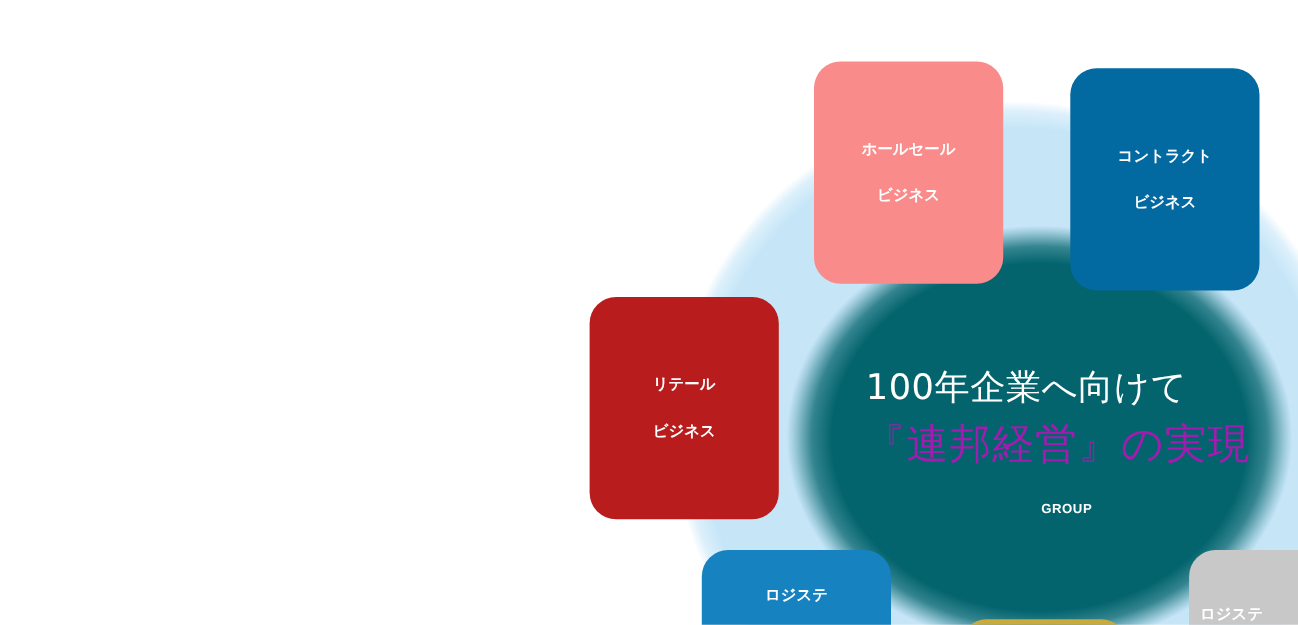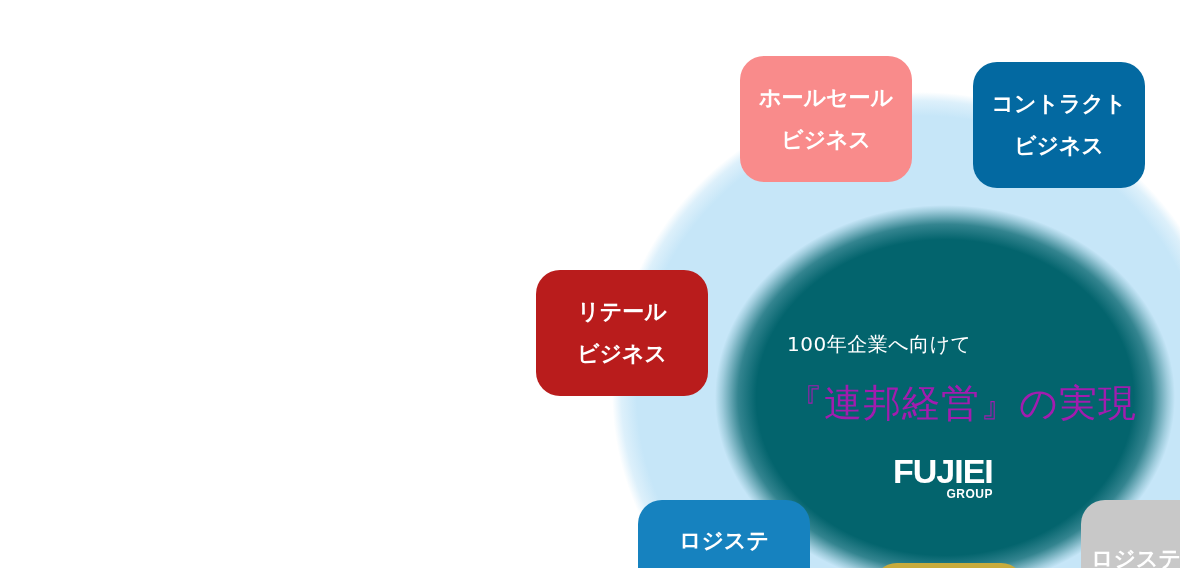--- a/index.html
+++ b/index.html
@@ -13,54 +13,53 @@
     border-radius: 50%;
     background: radial-gradient(closest-side, #c6e6f8 92%, rgba(198,230,248,0.6) 97%, rgba(255,255,255,0) 100%);
   }
   .core {
     position: absolute; left: 715px; top: 205px; width: 460px; height: 385px;
     border-radius: 50%;
     background: radial-gradient(closest-side, #03646d 82%, rgba(3,100,109,0.75) 90%, rgba(3,100,109,0.2) 97%, rgba(3,100,109,0) 100%);
   }
   .core-sub {
     position: absolute; left: 787px; top: 331px; color: #ffffff;
-    font-size: 20px; letter-spacing: 0.5px; white-space: nowrap;
+    font-size: 32px; letter-spacing: 0.5px; white-space: nowrap;
   }
   .core-title {
     position: absolute; left: 785px; top: 378px; color: #a21caf;
     font-size: 38px; font-weight: normal; white-space: nowrap; letter-spacing: 1px;
   }
   .logo {
     position: absolute; left: 893px; top: 455px; color: #ffffff; text-align: right;
     width: 100px;
   }
   .logo-main { font-size: 34px; font-weight: bold; line-height: 32px; letter-spacing: -1px;
     font-family: "Liberation Sans", sans-serif; text-align: left; }
   .logo-sub { font-size: 12px; font-weight: bold; line-height: 14px; letter-spacing: 0.5px;
     font-family: "Liberation Sans", sans-serif; margin-right: 0; }
   .tile {
-    position: absolute; width: 172px; height: 126px; border-radius: 24px;
-    color: #ffffff; font-weight: bold; font-size: 22px; line-height: 42px;
+    position: absolute; width: 172px; height: 202px; border-radius: 24px;
+    color: #ffffff; font-weight: bold; font-size: 14px; line-height: 42px;
     display: flex; flex-direction: column; align-items: center; justify-content: center;
     text-align: center; white-space: nowrap;
   }
   .tile span { display: block; }
 </style>
 </head>
 <body>
 
 <div class="outer-circle"></div>
 
 <div class="core"></div>
 
 <div class="core-sub">100年企業へ向けて</div>
 <div class="core-title">『連邦経営』の実現</div>
 
 <div class="logo">
-  <div class="logo-main">FUJIEI</div>
   <div class="logo-sub">GROUP</div>
 </div>
 
 <div class="tile" style="left:740px; top:56px; background:#f98b8b;">
   <span>ホールセール</span>
   <span>ビジネス</span>
 </div>
 
 <div class="tile" style="left:973px; top:62px; background:#0369a1;">
   <span>コントラクト</span>

